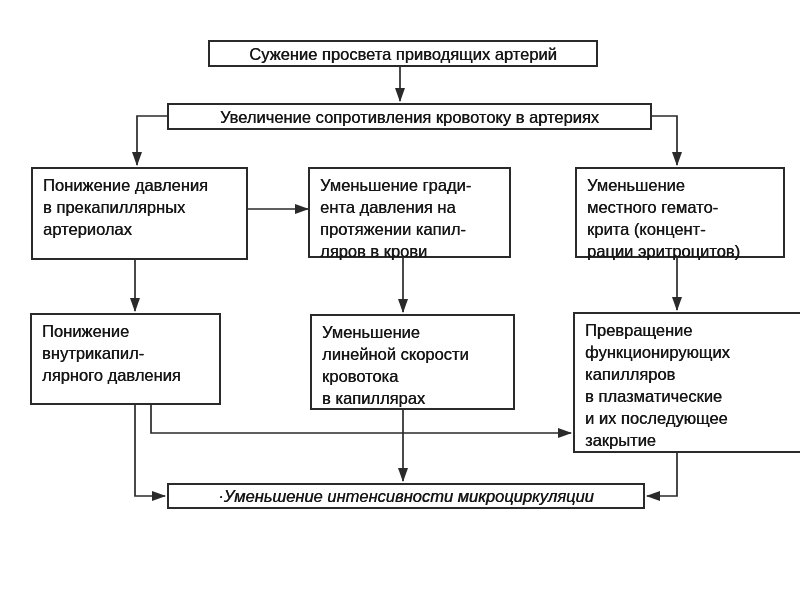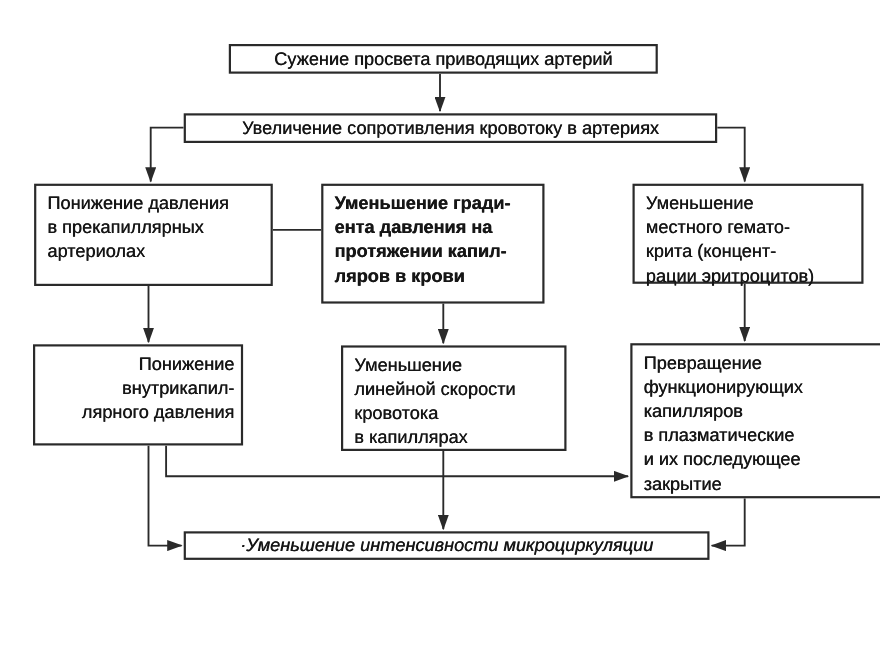--- a/index.html
+++ b/index.html
@@ -54,23 +54,23 @@
   }
   .node.multi {
     padding: 5px 6px 14px 10px;
     text-align: left;
   }
 
   
   #node-narrowing        { left: 208px; top: 40px;  width: 390px; height: 27px; }
   #node-resistance       { left: 167px; top: 103px; width: 485px; height: 27px; }
   #node-precap-pressure  { left: 31px;  top: 167px; width: 217px; height: 93px; }
-  #node-gradient         { left: 292px; top: 167px; width: 203px; height: 109px; font-weight: bold; }
+  #node-gradient         { left: 308px; top: 167px; width: 203px; height: 91px; }
   #node-hematocrit       { left: 575px; top: 167px; width: 210px; height: 91px; }
-  #node-intracap-pressure{ left: 30px;  top: 313px; width: 191px; height: 92px; text-align: right; }
+  #node-intracap-pressure{ left: 30px;  top: 313px; width: 191px; height: 92px; }
   #node-linear-velocity  { left: 310px; top: 314px; width: 205px; height: 96px; }
   #node-closure          { left: 573px; top: 312px; width: 237px; height: 141px; }
   #node-microcirculation { left: 167px; top: 483px; width: 478px; height: 26px; font-style: italic; }
 </style>
 </head>
 <body>
 
 <div class="canvas">
 
   <svg class="wire-layer" viewBox="0 0 800 600" xmlns="http://www.w3.org/2000/svg">

